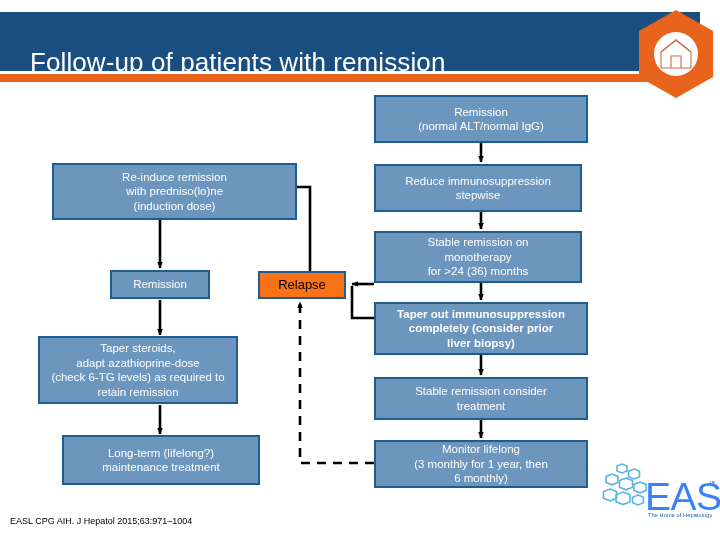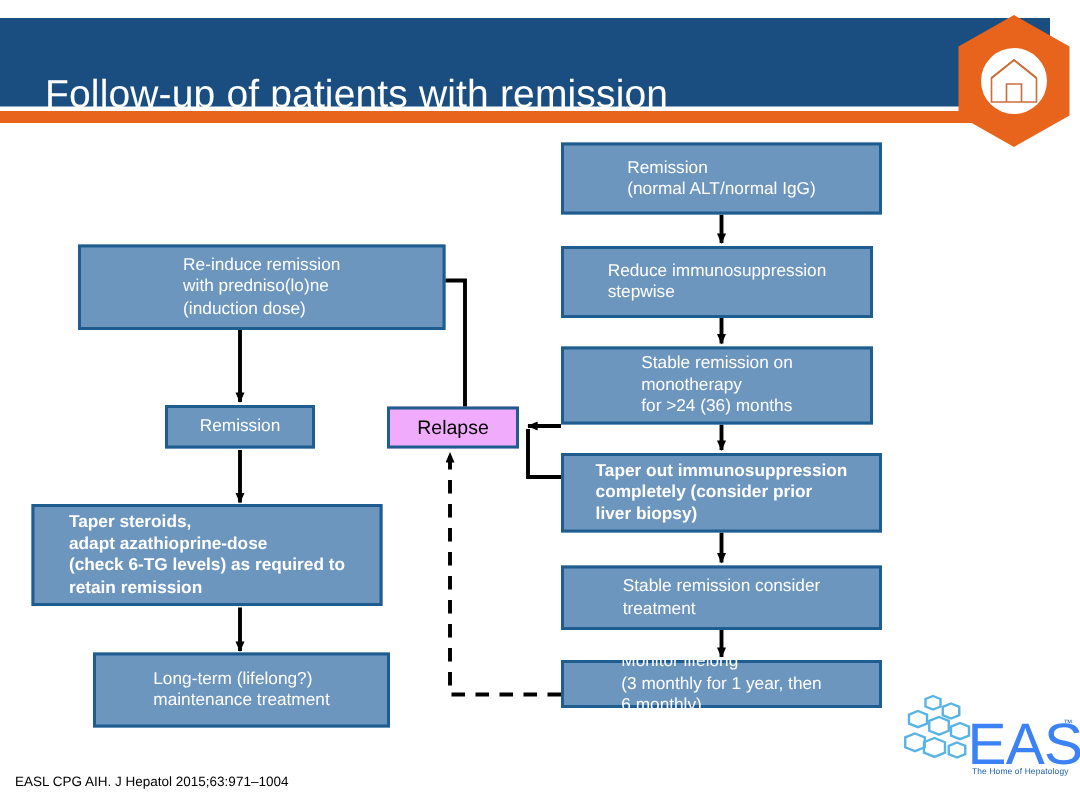--- a/index.html
+++ b/index.html
@@ -59,28 +59,29 @@
 
   
   .node {
     position: absolute;
     box-sizing: border-box;
     background: #6d96bf;
     border: 2px solid #1f5c8f;
     color: #ffffff;
     font-size: 11.5px;
     line-height: 14.5px;
+    text-align: center;
     display: flex;
     align-items: center;
     justify-content: center;
     padding: 2px 4px;
     white-space: pre-line;
   }
   .node.plain {
-    background: #f0abfc;
+    background: #f97316;
     color: #000000;
     font-size: 13px;
   }
 
   
   #connectors {
     position: absolute;
     left: 0;
     top: 0;
     width: 720px;
@@ -191,31 +192,31 @@
 monotherapy
 for &gt;24 (36) months</div>
 
 <div class="node" style="left:374px; top:302px; width:214px; height:53px;font-weight:bold;">Taper out immunosuppression
 completely (consider prior
 liver biopsy)</div>
 
 <div class="node" style="left:374px; top:377px; width:214px; height:43px;">Stable remission consider
 treatment</div>
 
-<div class="node" style="left:374px; top:440px; width:214px; height:32px;">Monitor lifelong
+<div class="node" style="left:374px; top:440px; width:214px; height:48px;">Monitor lifelong
 (3 monthly for 1 year, then
 6 monthly)</div>
 
 <div class="node" style="left:52px;  top:163px; width:245px; height:57px;">Re-induce remission
 with predniso(lo)ne
 (induction dose)</div>
 
 <div class="node" style="left:110px; top:270px; width:100px; height:29px;">Remission</div>
 
-<div class="node" style="left:21px;  top:336px; width:234px; height:68px;font-weight:bold;">Taper steroids,
+<div class="node" style="left:38px;  top:336px; width:200px; height:68px;">Taper steroids,
 adapt azathioprine-dose
 (check 6-TG levels) as required to
 retain remission</div>
 
 <div class="node" style="left:62px;  top:435px; width:198px; height:50px;">Long-term (lifelong?)
 maintenance treatment</div>
 
 <div class="node plain" style="left:258px; top:271px; width:88px; height:28px;">Relapse</div>
 
 <div id="citation">EASL CPG AIH. J Hepatol 2015;63:971–1004</div>

